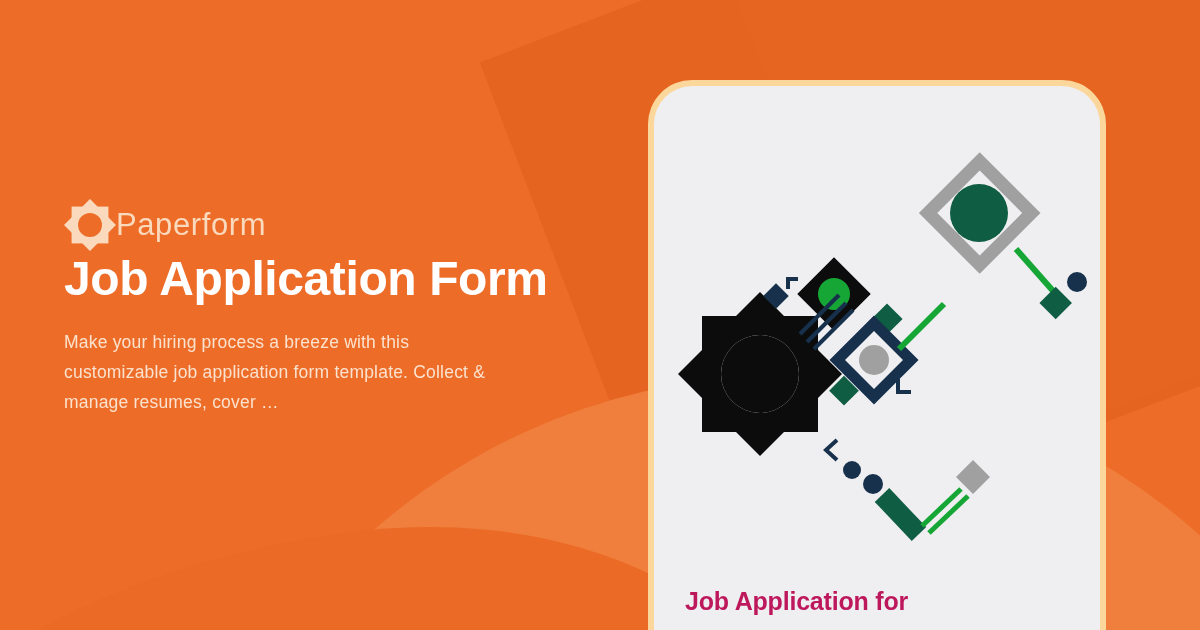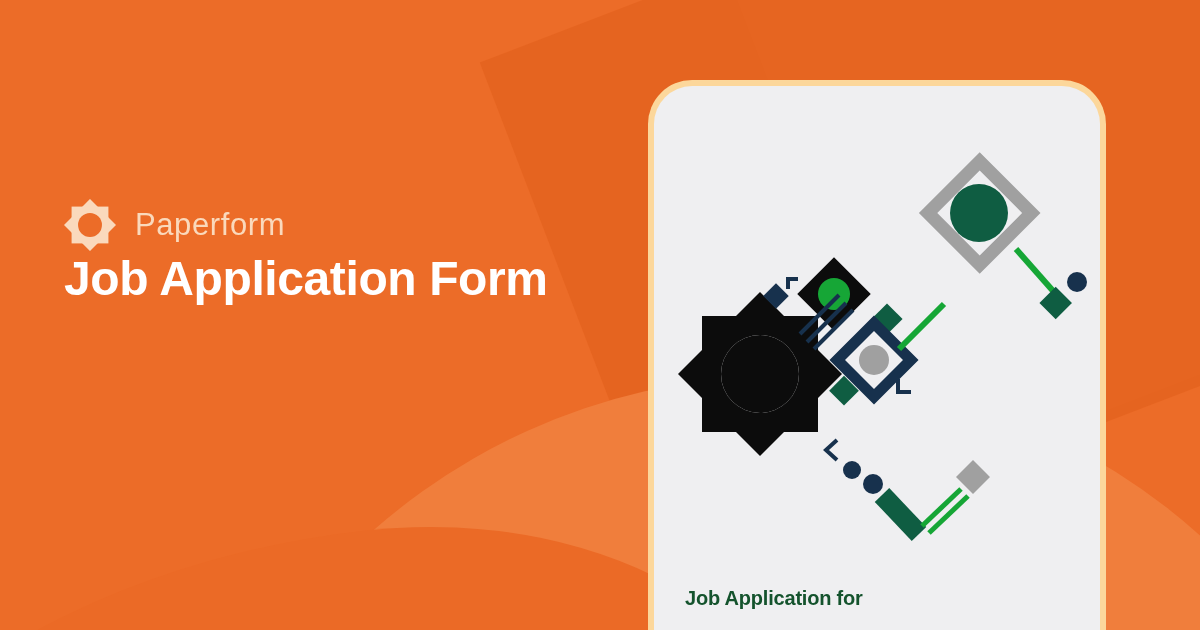--- a/index.html
+++ b/index.html
@@ -71,21 +71,20 @@
     position: absolute;
     left: 64px;
     top: 196px;
     width: 540px;
     z-index: 5;
   }
 
   .brand {
     display: flex;
     align-items: center;
-    gap: 19px;
     height: 58px;
   }
   .brand-mark {
     width: 52px;
     height: 52px;
     flex: 0 0 52px;
     display: block;
   }
   .brand-name {
     font-size: 31px;
@@ -134,23 +133,23 @@
     left: 0;
     top: 0;
     width: 446px;
     height: 470px;
   }
 
   .card-heading {
     position: absolute;
     left: 31px;
     top: 500px;
-    font-size: 20px;
+    font-size: 25px;
     font-weight: 700;
-    color: #14532d;
+    color: #be185d;
     letter-spacing: -0.2px;
     line-height: 1.25;
     white-space: nowrap;
   }
 </style>
 </head>
 <body>
 
 <div class="canvas">
 
@@ -171,20 +170,21 @@
             <circle cx="50" cy="50" r="23" fill="#000"></circle>
           </mask>
         </defs>
         <rect x="0" y="0" width="100" height="100" fill="#FAD9BC" mask="url(#logoMask)"></rect>
       </svg>
       <div class="brand-name">Paperform</div>
     </div>
 
     <div class="page-title">Job Application Form</div>
 
+    <div class="page-desc">Make your hiring process a breeze with this customizable job application form template. Collect &amp; manage resumes, cover …</div>
 
   </div>
 
   <div class="preview-card">
 
     <svg class="card-art" viewBox="0 0 446 470">
       <defs>
         <mask id="bigLogoMask">
           <rect x="0" y="0" width="446" height="470" fill="#000"></rect>
           <rect x="48" y="230" width="116" height="116" fill="#fff"></rect>

